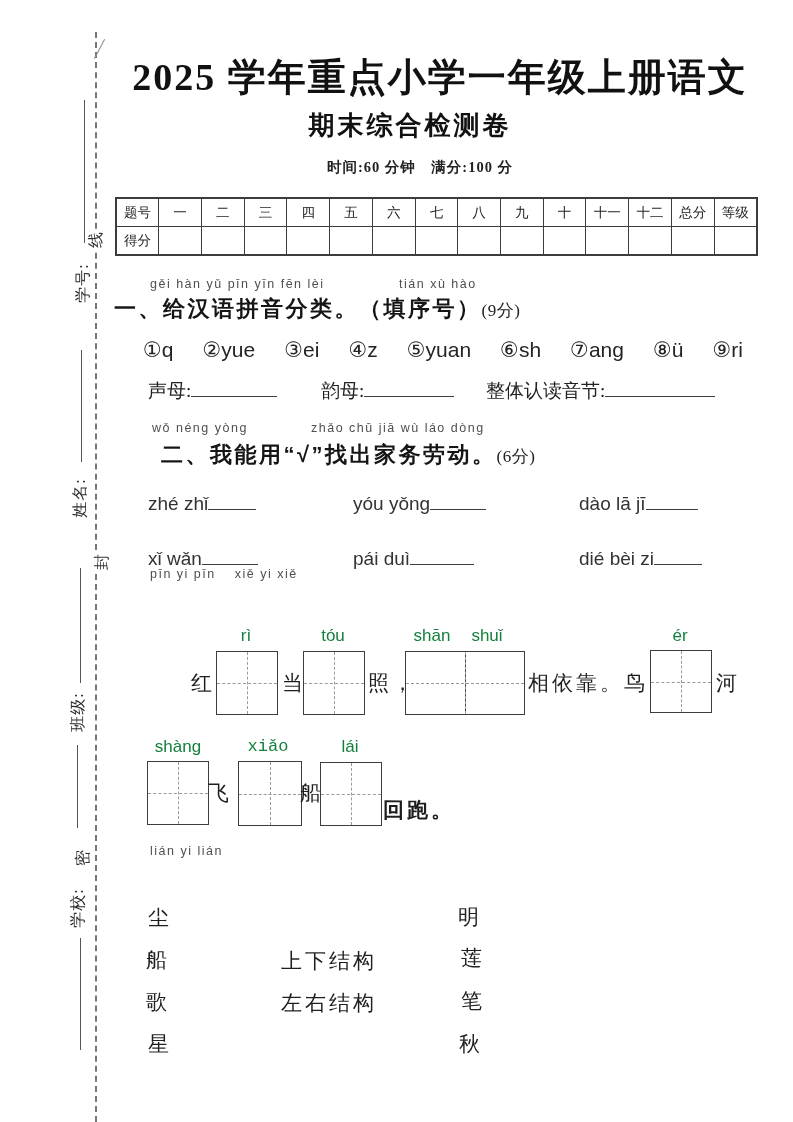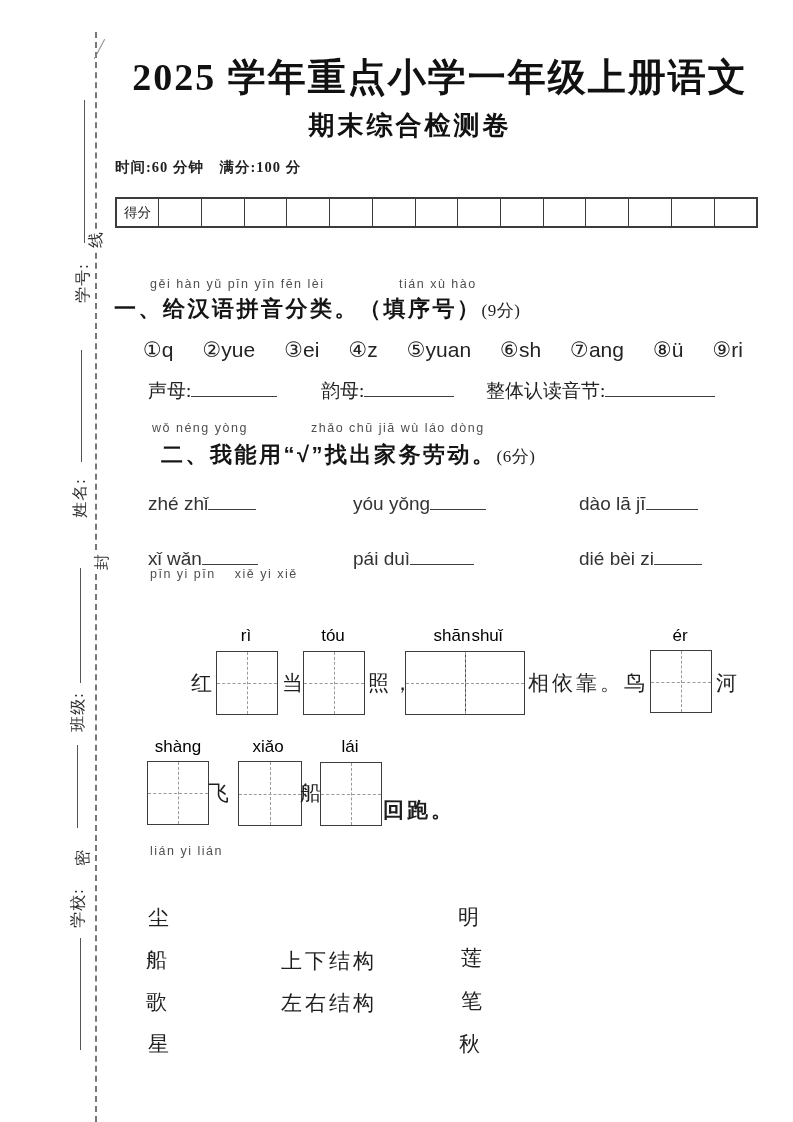--- a/index.html
+++ b/index.html
@@ -14,21 +14,21 @@
   .seal-tick{position:absolute;left:99px;top:38px;width:0;height:22px;border-left:1.5px solid #888;transform:rotate(28deg);}
   .side-seg{position:absolute;width:0;border-left:1.5px solid #555;}
   .side-label{position:absolute;transform:translate(-50%,-50%) rotate(-90deg);white-space:nowrap;
     font-size:16px;color:#2a2a2a;letter-spacing:1px;}
   .seal-char{position:absolute;transform:translate(-50%,-50%) rotate(-90deg);font-size:16px;color:#333;background:#fff;padding:0 2px;}
   
   .title{position:absolute;left:115px;width:650px;top:52px;text-align:center;
     font-size:38px;font-weight:bold;letter-spacing:2px;color:#111;}
   .subtitle{position:absolute;left:115px;width:590px;top:108px;text-align:center;
     font-size:26px;font-weight:bold;letter-spacing:3px;color:#111;}
-  .info{position:absolute;left:115px;width:610px;top:158px;
+  .info{position:absolute;left:115px;width:610px;top:158px;text-align:center;
     font-size:14.5px;font-weight:600;letter-spacing:1px;color:#222;}
   
   .score-table{position:absolute;left:115px;top:197px;width:643px;border-collapse:collapse;table-layout:fixed;}
   .score-table td{border:1.2px solid #3c3c3c;height:27px;text-align:center;vertical-align:middle;
     font-size:13.5px;color:#222;padding:0;}
   .score-table{border:2px solid #3c3c3c;}
   
   .ruby{position:absolute;font-size:12.5px;color:#4f4f4f;letter-spacing:1.5px;white-space:nowrap;}
   .q-head{position:absolute;white-space:nowrap;font-weight:bold;font-size:22px;letter-spacing:2.5px;color:#151515;
     font-family:"Liberation Sans","DejaVu Sans",sans-serif;}
@@ -38,21 +38,21 @@
   .blank{display:inline-block;border-bottom:1.6px solid #3e3e3e;height:14px;vertical-align:baseline;}
   .fill-item{position:absolute;white-space:nowrap;font-size:19px;color:#2b2b2b;}
   .fill-item .py{font-size:19px;color:#333;}
   .q1-label{position:absolute;top:378px;white-space:nowrap;font-size:19px;color:#222;}
   
   .wgrid{position:absolute;border:1.6px solid #3d3d3d;background:#fff;}
   .wgrid::before{content:"";position:absolute;left:0;right:0;top:50%;border-top:1.2px dashed #9a9a9a;}
   .wgrid::after{content:"";position:absolute;top:0;bottom:0;left:50%;border-left:1.2px dashed #9a9a9a;}
   .wgrid .mid{position:absolute;top:0;bottom:0;left:50%;border-left:1.6px solid #3d3d3d;}
   .gtext{position:absolute;font-size:21px;color:#1e1e1e;letter-spacing:3px;white-space:nowrap;}
-  .gpy{position:absolute;font-size:17px;color:#000000;transform:translateX(-50%);white-space:nowrap;
+  .gpy{position:absolute;font-size:17px;color:#15803d;transform:translateX(-50%);white-space:nowrap;
     font-family:"Liberation Sans","DejaVu Sans",sans-serif;}
   
   .match{position:absolute;font-size:21px;color:#1f1f1f;letter-spacing:3px;white-space:nowrap;}
 </style>
 </head>
 <body>
 
 <div class="page">
 
   <div class="seal-dash"></div>
@@ -74,20 +74,37 @@
   <div class="seal-char" style="left:96px;top:240px;">线</div>
   <div class="seal-char" style="left:102px;top:562px;">封</div>
   <div class="seal-char" style="left:83px;top:858px;">密</div>
 
   <div class="title">2025 学年重点小学一年级上册语文</div>
   <div class="subtitle">期末综合检测卷</div>
   <div class="info">时间:60 分钟　满分:100 分</div>
 
   <table class="score-table">
     <tbody>
+        <tr>
+      <td>题号</td>
+      <td>一</td>
+      <td>二</td>
+      <td>三</td>
+      <td>四</td>
+      <td>五</td>
+      <td>六</td>
+      <td>七</td>
+      <td>八</td>
+      <td>九</td>
+      <td>十</td>
+      <td>十一</td>
+      <td>十二</td>
+      <td>总分</td>
+      <td>等级</td>
+    </tr>
     <tr>
       <td>得分</td>
       <td></td>
       <td></td>
       <td></td>
       <td></td>
       <td></td>
       <td></td>
       <td></td>
       <td></td>
@@ -148,38 +165,38 @@
     <span class="py">pái duì</span><span class="blank" style="width:64px;"></span>
   </div>
   <div class="fill-item sans" style="left:579px;top:548px;">
     <span class="py">dié bèi zi</span><span class="blank" style="width:48px;"></span>
   </div>
 
   <div class="ruby sans" style="left:150px;top:566px;">pīn  yi  pīn　 xiě  yi  xiě</div>
 
   <div class="gpy" style="left:246px;top:626px;">rì</div>
   <div class="gpy" style="left:333px;top:626px;">tóu</div>
-  <div class="gpy" style="left:432px;top:626px;margin-left:20px;">shān</div>
+  <div class="gpy" style="left:432px;top:626px;">shān</div>
   <div class="gpy" style="left:487px;top:626px;">shuǐ</div>
   <div class="gpy" style="left:680px;top:626px;">ér</div>
 
   <div class="gtext" style="left:191px;top:669px;">红</div>
   <div class="wgrid" style="left:216px;top:651px;width:60px;height:62px;"></div>
   <div class="gtext" style="left:282px;top:669px;">当</div>
   <div class="wgrid" style="left:303px;top:651px;width:60px;height:62px;"></div>
   <div class="gtext" style="left:368px;top:669px;">照，</div>
   <div class="wgrid" style="left:405px;top:651px;width:118px;height:62px;">
       <span class="mid"></span>
     </div>
   <div class="gtext" style="left:528px;top:669px;">相依靠。鸟</div>
   <div class="wgrid" style="left:650px;top:650px;width:60px;height:61px;"></div>
   <div class="gtext" style="left:716px;top:669px;">河</div>
 
   <div class="gpy" style="left:178px;top:737px;">shàng</div>
-  <div class="gpy" style="left:268px;top:737px;">xiǎo</div>
+  <div class="gpy" style="left:268px;top:737px;font-family:Liberation Mono, monospace;">xiǎo</div>
   <div class="gpy" style="left:350px;top:737px;text-align:right;">lái</div>
 
   <div class="wgrid" style="left:147px;top:761px;width:60px;height:62px;"></div>
   <div class="gtext" style="left:208px;top:779px;">飞，</div>
   <div class="wgrid" style="left:238px;top:761px;width:62px;height:63px;"></div>
   <div class="gtext" style="left:300px;top:779px;">船</div>
   <div class="wgrid" style="left:320px;top:762px;width:60px;height:62px;"></div>
   <div class="gtext" style="left:383px;top:796px;font-weight:bold;">回跑。</div>
 
   <div class="ruby sans" style="left:150px;top:844px;">lián  yi  lián</div>

